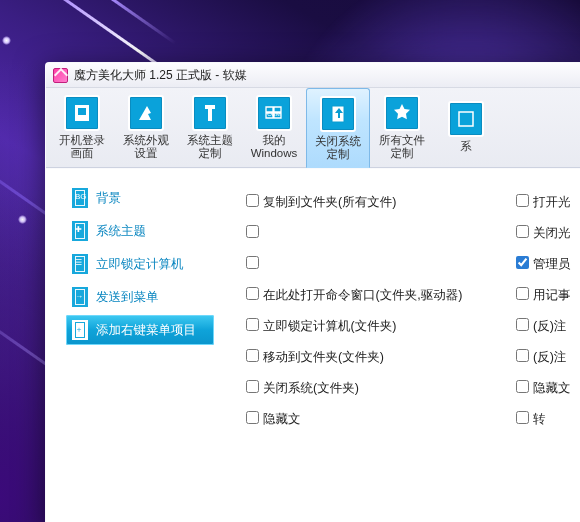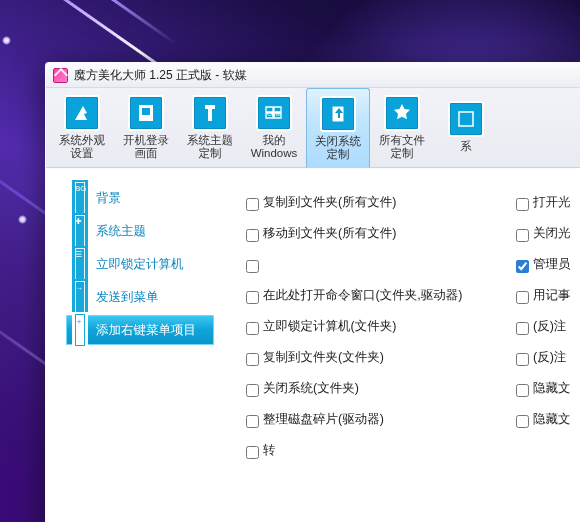--- a/index.html
+++ b/index.html
@@ -34,30 +34,30 @@
 .tab{flex:0 0 64px;height:80px;display:flex;flex-direction:column;align-items:center;justify-content:center;gap:3px;color:#333;cursor:pointer}
 .tab.active{background:linear-gradient(#dff2ff,#bfe5ff 40%,#aedbfd);border:1px solid #7eb9e8;border-bottom:1px solid #aedbfd;margin-bottom:-1px;border-radius:3px 3px 0 0}
 .tab-icon{width:36px;height:36px;border:2px solid #fff;background:#0aa2da;border-radius:3px;display:flex;align-items:center;justify-content:center;box-shadow:inset 0 0 0 1px #0a8cc0}
 .tab-icon svg{width:22px;height:22px;fill:#fff}
 .tab-label{font-size:11.5px;line-height:13px;text-align:center;white-space:pre}
 
 .content{position:absolute;top:106px;left:0;right:0;bottom:0;background:#fff;display:flex}
 
 .sidebar{width:176px;padding:14px 8px 0 20px;display:flex;flex-direction:column;gap:3px}
 .side{height:30px;display:flex;align-items:center;gap:8px;padding-left:6px;color:#0a86c0;cursor:pointer;font-size:12.5px}
-.side-icon{width:16px;height:36px;background:#17a8dc;position:relative;flex:0 0 16px}
+.side-icon{width:16px;height:20px;background:#17a8dc;position:relative;flex:0 0 16px}
 .side-icon::before{content:"";position:absolute;inset:2px 3px 2px 3px;border:1px solid rgba(255,255,255,.9)}
 .side-icon .mark{position:absolute;color:#fff;font-size:8px;left:3px;top:4px;font-family:sans-serif}
 .side.active{background:linear-gradient(#3fcaf2,#0fa3d9 50%,#0a95cc);color:#fff;border-radius:2px;box-shadow:inset 0 0 0 1px #6fd8fb}
 .side.active .side-icon{background:#fff}
 .side.active .side-icon::before{border-color:#18a9dd}
 .side.active .mark{color:#18a9dd}
 
 .checks{padding:25px 0 0 24px;flex:1;display:grid;grid-template-columns:260px auto;row-gap:14px;column-gap:10px;align-content:start}
-.cb{display:flex;align-items:flex-end;gap:4px;color:#222;font-size:12.5px;white-space:nowrap}
+.cb{display:flex;align-items:flex-start;gap:4px;color:#222;font-size:12.5px;white-space:nowrap}
 .cb input{width:13px;height:13px;accent-color:#2a7cd4}
 </style>
 </head>
 <body>
 
 <div class="bg">
   <div class="flare"></div>
   <div class="streak a"></div>
     <div class="streak b"></div>
     <div class="streak c"></div>
@@ -70,34 +70,34 @@
 <div class="window">
   <div class="titlebar">
     <span class="app-icon"></span>
     <span class="title">魔方美化大师 1.25 正式版 - 软媒</span>
   </div>
 
   <div class="tabs" id="tabs">
       <div class="tab">
         <span class="tab-icon">
           <svg viewBox="0 0 22 22">
+            <path d="M4 3h14v16H4zM7 6h8v7H7z" fill-rule="evenodd"></path>
+          </svg>
+        </span>
+        <span class="tab-label">开机登录
+画面</span>
+      </div>
+      <div class="tab">
+        <span class="tab-icon">
+          <svg viewBox="0 0 22 22">
             <path d="M4 18l8-14 4 7-3 1 3 6z"></path>
           </svg>
         </span>
         <span class="tab-label">系统外观
 设置</span>
-      </div>
-      <div class="tab">
-        <span class="tab-icon">
-          <svg viewBox="0 0 22 22">
-            <path d="M4 3h14v16H4zM7 6h8v7H7z" fill-rule="evenodd"></path>
-          </svg>
-        </span>
-        <span class="tab-label">开机登录
-画面</span>
       </div>
       <div class="tab">
         <span class="tab-icon">
           <svg viewBox="0 0 22 22">
             <path d="M6 3h10v4H6zm3 4h4v12H9z"></path>
           </svg>
         </span>
         <span class="tab-label">系统主题
 定制</span>
       </div>
@@ -179,21 +179,20 @@
         <label class="cb">
           <input type="checkbox" style="">
           <span>复制到文件夹(所有文件)</span>
         </label>
         <label class="cb">
           <input type="checkbox" style="">
           <span>打开光</span>
         </label>
         <label class="cb">
           <input type="checkbox" style="">
-          <span>移动到文件夹(所有文件)</span>
         </label>
         <label class="cb">
           <input type="checkbox" style="">
           <span>关闭光</span>
         </label>
         <label class="cb">
           <input type="checkbox" style="">
         </label>
         <label class="cb">
           <input type="checkbox" checked="" style="">
@@ -210,37 +209,33 @@
         <label class="cb">
           <input type="checkbox" style="">
           <span>立即锁定计算机(文件夹)</span>
         </label>
         <label class="cb">
           <input type="checkbox" style="">
           <span>(反)注</span>
         </label>
         <label class="cb">
           <input type="checkbox" style="">
-          <span>复制到文件夹(文件夹)</span>
+          <span>移动到文件夹(文件夹)</span>
         </label>
         <label class="cb">
           <input type="checkbox" style="">
           <span>(反)注</span>
         </label>
         <label class="cb">
           <input type="checkbox" style="">
           <span>关闭系统(文件夹)</span>
         </label>
         <label class="cb">
           <input type="checkbox" style="">
           <span>隐藏文</span>
-        </label>
-        <label class="cb">
-          <input type="checkbox" style="">
-          <span>整理磁盘碎片(驱动器)</span>
         </label>
         <label class="cb">
           <input type="checkbox" style="">
           <span>隐藏文</span>
         </label>
         <label class="cb">
           <input type="checkbox" style="">
           <span>转</span>
         </label>
       </div>

